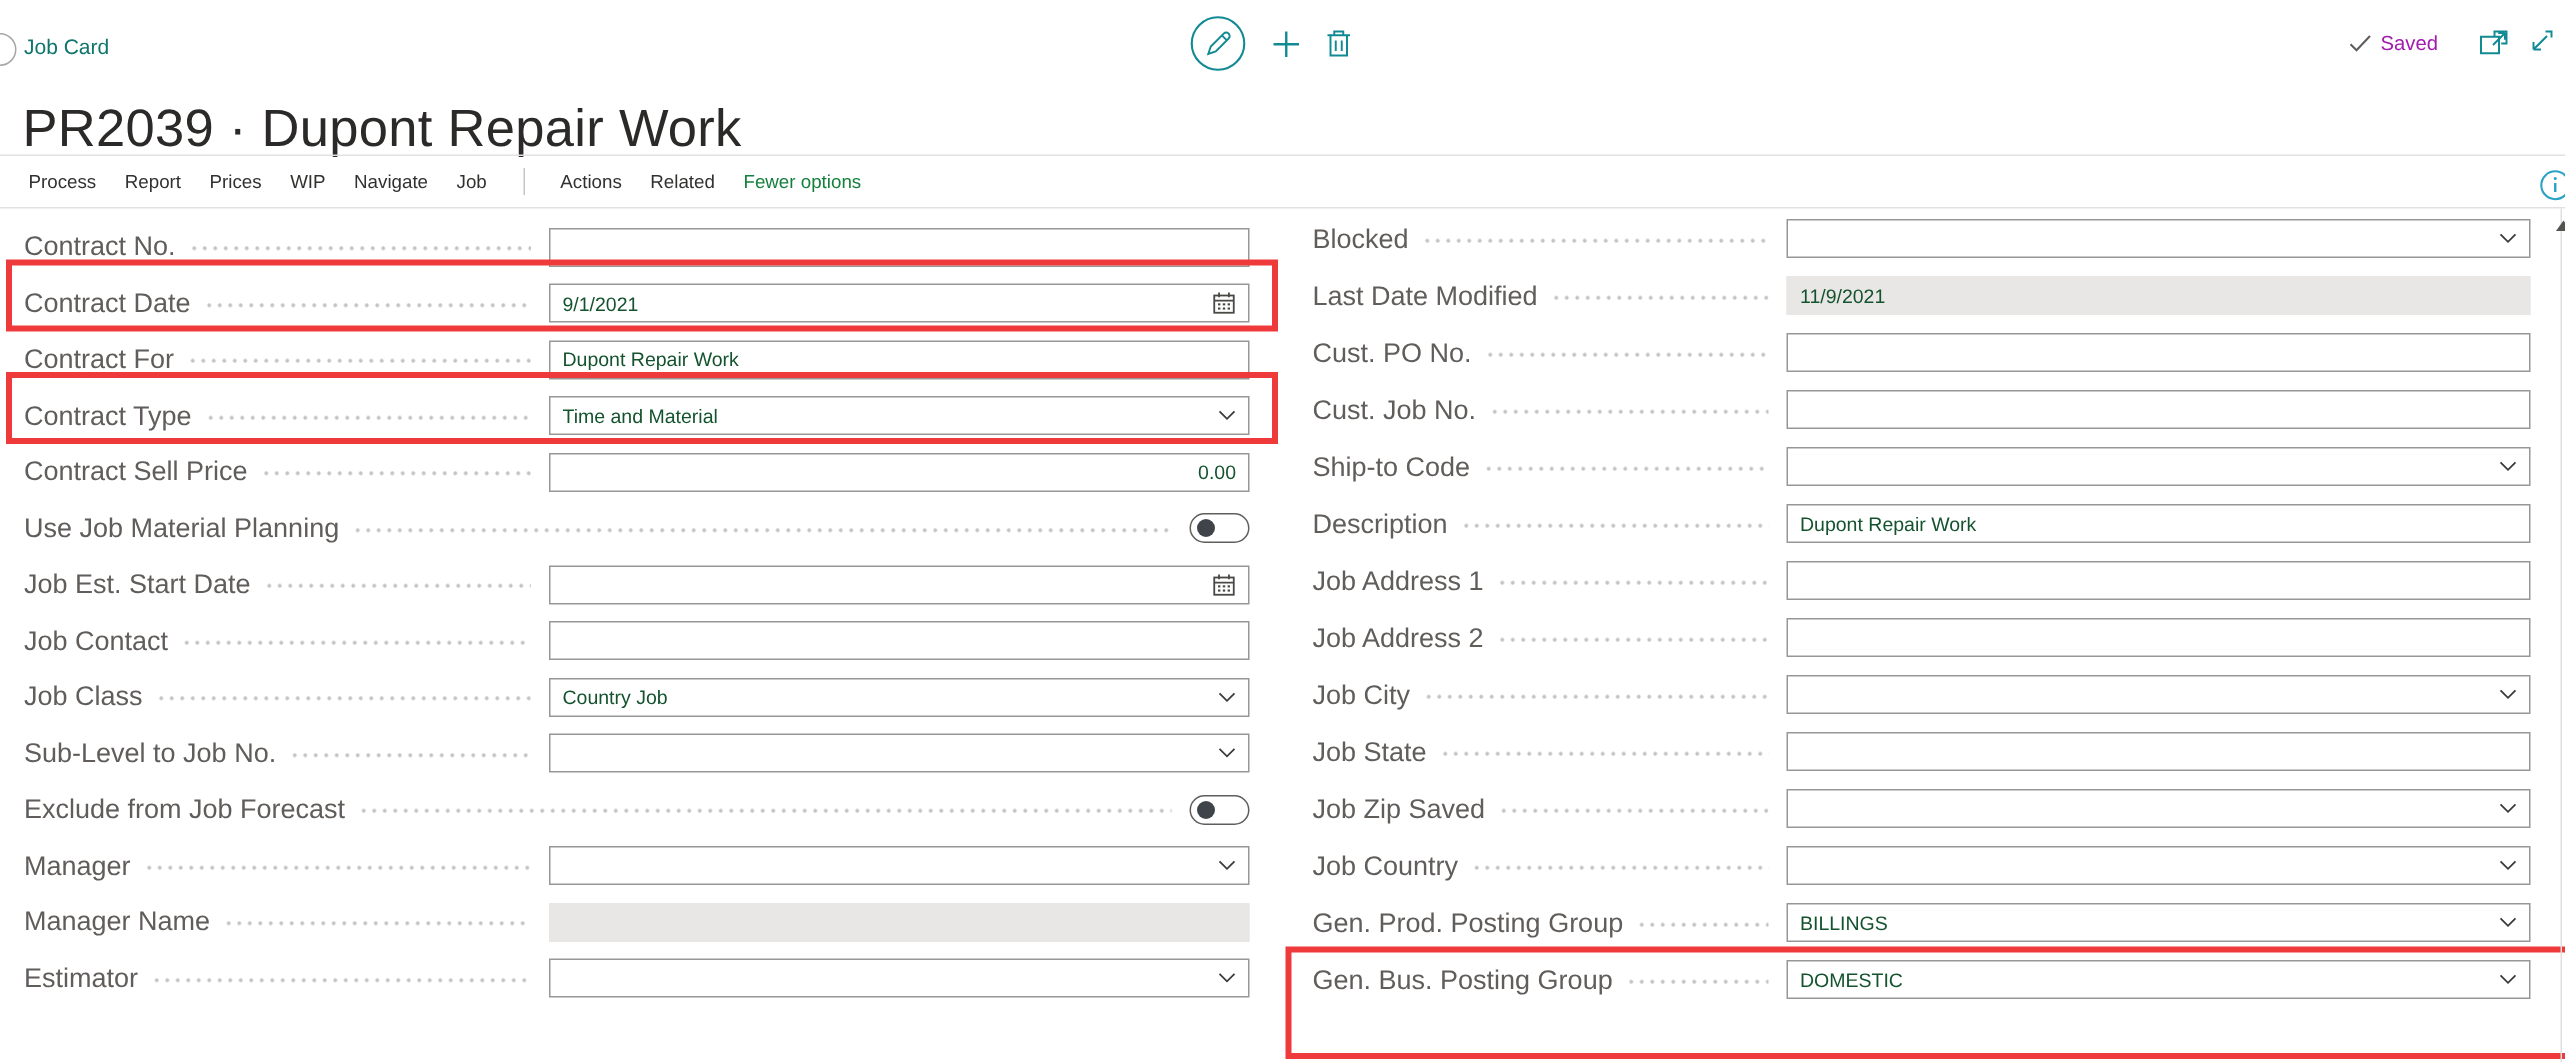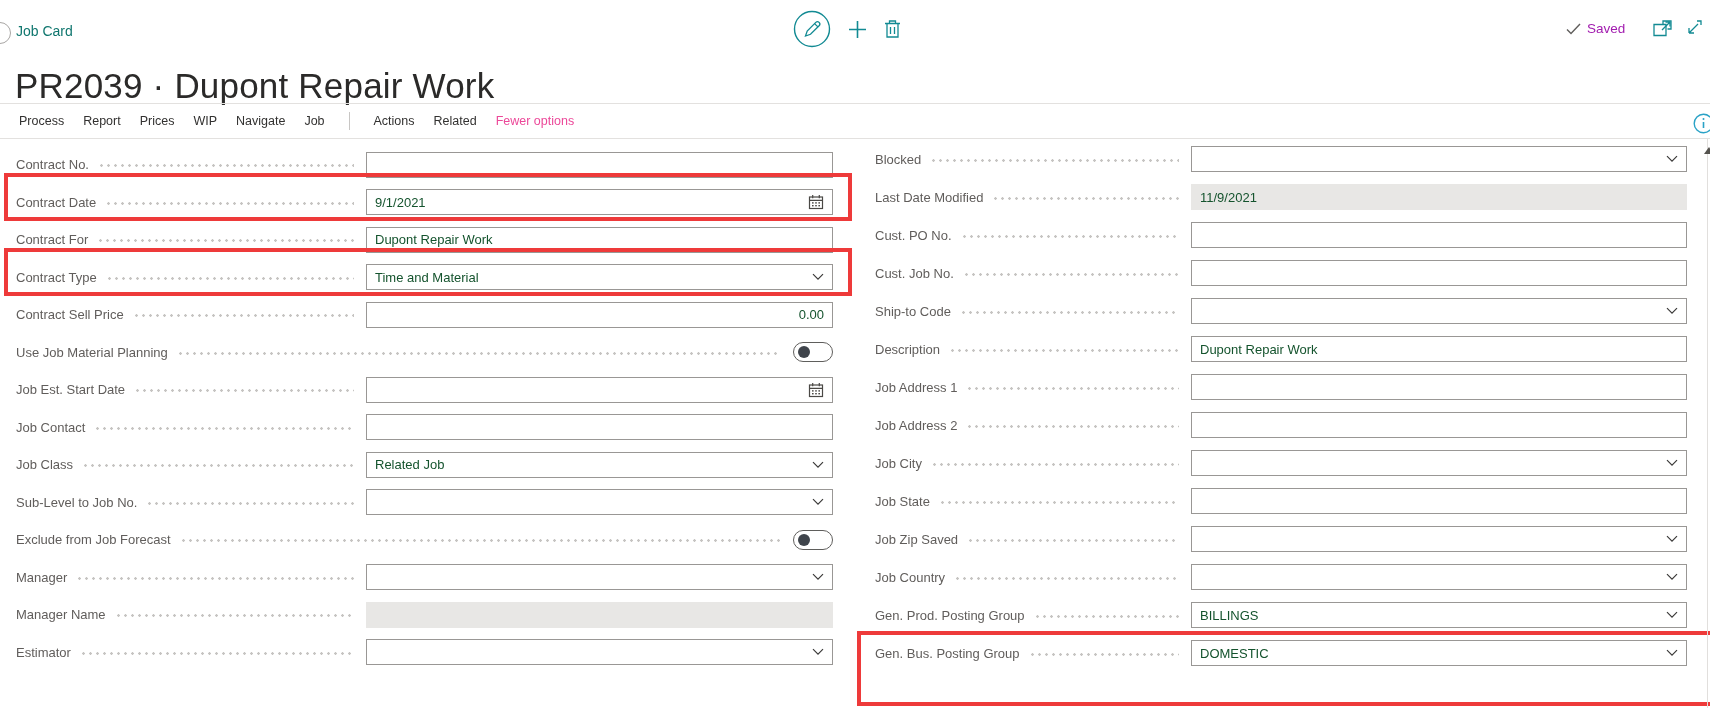--- a/index.html
+++ b/index.html
@@ -15,30 +15,30 @@
   .icon-btn{display:flex;align-items:center;justify-content:center;cursor:pointer;}
   .status{position:absolute;left:1566px;top:21px;display:flex;align-items:center;gap:6px;color:#a21caf;font-size:13.5px;}
   .win-icons{position:absolute;left:1653px;top:20px;display:flex;gap:13px;align-items:center;}
   .sep{position:absolute;left:0;width:1710px;height:1px;background:#e3e1df;}
   .sep.title-sep{top:103px;}
   .sep.menu-sep{top:138px;}
   
   .menubar{position:absolute;left:19px;top:104px;height:34px;display:flex;align-items:center;gap:19px;font-size:12.5px;color:#323130;}
   .menu-item{white-space:nowrap;cursor:pointer;}
   .menu-divider{width:1px;height:18px;background:#c8c6c4;margin:0 5px;}
-  .menu-item.subtle{color:#ec4899;}
+  .menu-item.subtle{color:#15803d;}
   .info-wrap{position:absolute;left:1693px;top:113px;}
   
   .col{position:absolute;display:flex;flex-direction:column;}
   .col-left{left:16px;top:146px;width:817px;}
   .col-left .frow{height:37.5px;}
   .col-right{left:875px;top:140px;width:812px;}
   .col-right .frow{height:38px;}
   .frow{display:flex;align-items:center;}
-  .flabel{font-size:13px;color:#605d5b;white-space:nowrap;flex:0 0 auto;}
+  .flabel{font-size:18px;color:#605d5b;white-space:nowrap;flex:0 0 auto;}
   .leader{flex:1 1 auto;height:3px;margin:2px 12px 0 9px;
     background-image:radial-gradient(circle,#c6c4c2 1.1px,transparent 1.5px);
     background-size:7px 3px;background-repeat:repeat-x;background-position:0 center;}
   .fbox{box-sizing:border-box;flex:0 0 auto;height:26px;border:1px solid #999795;background:#fff;
     display:flex;align-items:center;padding:0 8px;font-size:13px;color:#14532d;}
   .col-left .fbox{width:467px;}
   .col-right .fbox{width:496px;}
   .fval{flex:1 1 auto;white-space:nowrap;overflow:hidden;}
   .fbox.number .fval{text-align:right;}
   .fbox.disabled{background:#e8e7e5;border-color:#e8e7e5;}
@@ -209,21 +209,21 @@
       <span class="flabel">Job Contact</span>
       <span class="leader"></span>
       <div class="fbox text">
         <span class="fval"></span>
       </div>
     </div>
     <div class="frow">
       <span class="flabel">Job Class</span>
       <span class="leader"></span>
       <div class="fbox select">
-        <span class="fval">Related Job</span>
+        <span class="fval">Country Job</span>
         <svg width="12" height="8" viewBox="0 0 12 8" fill="none">
           <path d="M1 1.2l5 5 5-5" stroke="#3b3a39" stroke-width="1.2"></path>
         </svg>
       </div>
     </div>
     <div class="frow">
       <span class="flabel">Sub-Level to Job No.</span>
       <span class="leader"></span>
       <div class="fbox select">
         <span class="fval"></span>

